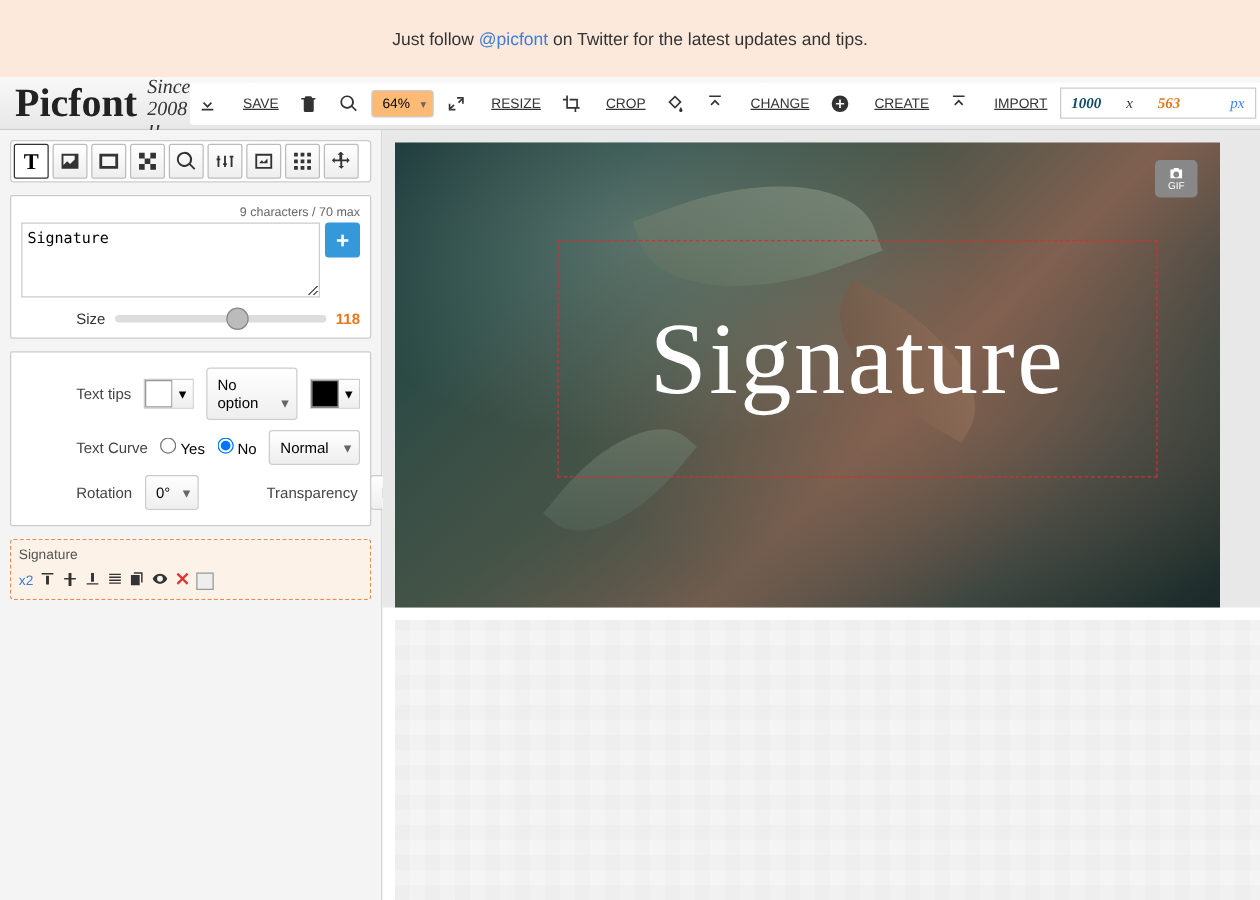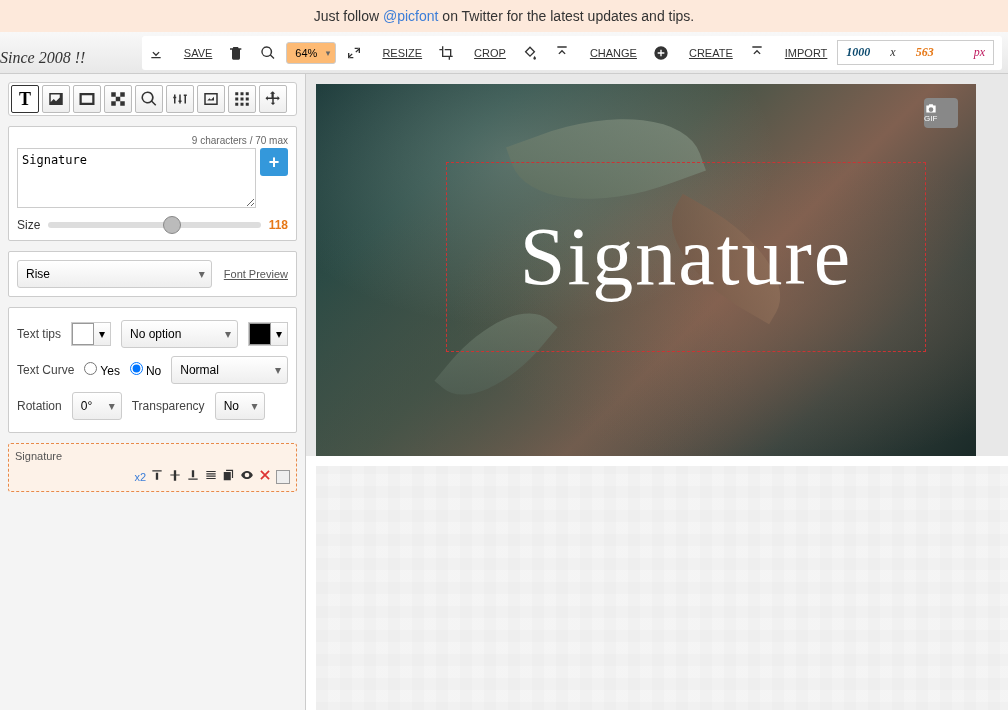--- a/index.html
+++ b/index.html
@@ -1,34 +1,34 @@
 <!DOCTYPE html>
 <html><head>
 <meta charset="utf-8">
 <style>
 * { box-sizing: border-box; margin: 0; padding: 0; }
 body { font-family: Arial, sans-serif; font-size: 12px; background: #fff; width: 1008px; height: 720px; overflow: hidden; }
 
-.top-banner { background: #fde9db; padding: 8px; text-align: center; color: #333; font-size: 14px; }
+.top-banner { background: #fde9db; padding: 23px; text-align: center; color: #333; font-size: 14px; }
 .top-banner a { color: #3b7dd8; text-decoration: none; }
 
 .header-bar { display: flex; align-items: center; background: linear-gradient(#f8f8f8, #e8e8e8); border-bottom: 1px solid #ccc; height: 42px; }
 .logo { font-family: 'Brush Script MT', cursive; font-size: 32px; font-weight: bold; padding: 0 8px 0 12px; color: #222; }
 .tagline { font-family: 'Times New Roman', serif; font-style: italic; font-size: 16px; color: #333; padding-top: 10px; }
 .toolbar { margin-left: auto; display: flex; align-items: center; gap: 4px; padding-right: 8px; background: #fff; height: 34px; border-radius: 3px; margin-right: 6px; }
 .toolbar > * { display: flex; align-items: center; gap: 20px; padding: 4px 6px; cursor: pointer; }
 .toolbar .label { text-decoration: underline; color: #333; font-size: 11px; }
 .toolbar .icon { width: 16px; height: 16px; fill: #333; }
 .zoom-select { background: #fdba74; border: 1px solid #ccc; padding: 4px 18px 4px 8px; border-radius: 3px; position: relative; font-size: 11px; }
 .zoom-select::after { content: '▾'; position: absolute; right: 5px; font-size: 9px; color: #666; }
 .dimensions { background: #fff; border: 1px solid #ccc; padding: 4px 8px; font-style: italic; font-family: 'Times New Roman', serif; }
 .dimensions .w { color: #0c4a6e; font-weight: bold; }
 .dimensions .x { color: #333; }
 .dimensions .h { color: #e67817; font-weight: bold; }
-.dimensions .px { color: #be185d; }
+.dimensions .px { color: #3b82f6; }
 
 .main { display: flex; height: calc(100% - 42px - 42px); }
 .sidebar { width: 306px; background: #f4f4f4; border-right: 1px solid #ccc; padding: 8px; display: flex; flex-direction: column; gap: 10px; }
 
 .tool-tabs { display: flex; gap: 3px; background: #fff; border: 1px solid #ccc; border-radius: 3px; padding: 2px; }
 .tool-tab { width: 28px; height: 28px; border: 1px solid #bbb; border-radius: 2px; display: flex; align-items: center; justify-content: center; background: linear-gradient(#fff,#eee); cursor: pointer; }
 .tool-tab.active { background: #fff; border-color: #333; }
 .tool-tab svg { width: 18px; height: 18px; fill: #333; }
 .tool-tab .t { font-family: 'Times New Roman', serif; font-weight: bold; font-size: 18px; }
 
@@ -47,54 +47,55 @@
 .select { background: linear-gradient(#fff,#eee); border: 1px solid #ccc; padding: 6px 22px 6px 8px; border-radius: 3px; position: relative; cursor: pointer; font-size: 12px; }
 .select::after { content: '▾'; position: absolute; right: 6px; color: #666; }
 .font-preview-link { color: #555; text-decoration: underline; cursor: pointer; font-size: 11px; }
 
 .color-row, .curve-row, .rot-row { display: flex; align-items: center; gap: 10px; padding: 4px 0; }
 .color-swatch { width: 20px; height: 20px; border: 1px solid #999; background: #fff; }
 .color-swatch.black { background: #000; }
 .color-select { display: flex; border: 1px solid #ccc; }
 .color-select .sw { width: 22px; height: 22px; }
 .color-select .dd { width: 16px; display: flex; align-items: center; justify-content: center; background: linear-gradient(#fff,#eee); }
-.label-text { color: #444; }
+.label-text { color: #444; margin-left: 44px; }
 input[type=radio] { margin: 0 3px 0 0; }
 
 .layer-panel { border: 1px dashed #e88a4a; background: #fdf2e8; border-radius: 3px; padding: 6px; }
 .layer-panel .layer-name { color: #555; font-size: 11px; margin-bottom: 6px; }
-.layer-actions { display: flex; gap: 4px; align-items: center; justify-content: flex-end; }
+.layer-actions { display: flex; gap: 4px; align-items: center; }
 .layer-actions .la { cursor: pointer; color: #333; }
 .layer-actions .x2 { color: #3b7dd8; font-size: 11px; }
 .layer-actions svg { width: 14px; height: 14px; fill: #333; }
 .layer-actions .del svg { fill: #d33; }
 .layer-actions .checkbox { width: 14px; height: 14px; border: 1px solid #999; background: #eee; }
 
 .canvas-area { flex: 1; background: #fff; position: relative; overflow: hidden; }
 .canvas-inner { position: absolute; left: 0; top: 0; right: 0; background: #e8e8e8; }
 .image-canvas { width: 660px; height: 372px; background: linear-gradient(135deg, #1a3838 0%, #2a4a45 20%, #4a5548 40%, #806050 60%, #3a4540 80%, #1a2a28 100%); margin-left: 10px; margin-top: 10px; position: relative; overflow: hidden; }
 .leaf-overlay { position: absolute; inset: 0; background: radial-gradient(ellipse at 30% 20%, rgba(180,200,190,0.3), transparent 40%), radial-gradient(ellipse at 70% 60%, rgba(140,100,80,0.4), transparent 50%), radial-gradient(ellipse at 20% 80%, rgba(60,80,70,0.5), transparent 40%); }
 .leaf1 { position: absolute; width: 180px; height: 90px; background: linear-gradient(45deg, #5a6a58, #8a9888); border-radius: 0 80% 0 80%; top: 30px; left: 200px; transform: rotate(-20deg); opacity: 0.7; }
 .leaf2 { position: absolute; width: 140px; height: 70px; background: linear-gradient(45deg, #6a5040, #9a7860); border-radius: 0 80% 0 80%; top: 140px; left: 340px; transform: rotate(30deg); opacity: 0.7; }
 .leaf3 { position: absolute; width: 120px; height: 60px; background: linear-gradient(45deg, #4a5a50, #7a8a78); border-radius: 0 80% 0 80%; top: 240px; left: 120px; transform: rotate(-50deg); opacity: 0.6; }
 .text-overlay-box { position: absolute; left: 130px; top: 78px; width: 480px; height: 190px; border: 1px dashed #cc3333; display: flex; align-items: center; justify-content: center; }
 .signature-text { font-family: 'Brush Script MT', cursive; font-size: 82px; color: #fff; font-weight: 300; letter-spacing: 2px; }
-.gif-badge { position: absolute; top: 14px; right: 18px; width: 34px; height: 30px; background: #888; border-radius: 4px; display: flex; flex-direction: column; align-items: flex-start; justify-content: center; color: #fff; font-size: 8px; }
+.gif-badge { position: absolute; top: 14px; right: 18px; width: 34px; height: 30px; background: #888; border-radius: 4px; display: flex; flex-direction: column; align-items: center; justify-content: center; color: #fff; font-size: 8px; }
 .gif-badge svg { width: 14px; height: 10px; fill: #fff; }
 
 .grid-bg { position: absolute; left: 10px; top: 392px; right: 0; height: 320px; background-image: repeating-linear-gradient(0deg, #eee, #eee 12px, #f5f5f5 12px, #f5f5f5 24px), repeating-linear-gradient(90deg, #eee, #eee 12px, #f5f5f5 12px, #f5f5f5 24px); background-blend-mode: multiply; opacity: 0.5; }
 </style>
 </head>
 <body>
 
 <div class="top-banner">
   <span>Just follow </span><a href="#">@picfont</a><span> on Twitter for the latest updates and tips.</span>
 </div>
 
 <div class="header-bar">
+  <div class="logo">Picfont</div>
   <div class="tagline">Since 2008 !!</div>
   <div class="toolbar">
     <div>
       <svg class="icon" viewBox="0 0 24 24">
           <path d="M12 2v12l-4-4-1.4 1.4L12 17l5.4-5.6L16 10l-4 4V2h-0zm-7 16h14v2H5z"></path>
         </svg>
       <span class="label">SAVE</span>
     </div>
     <div>
       <svg class="icon" viewBox="0 0 24 24">
@@ -206,24 +207,20 @@
         <textarea class="text-input" style="">Signature</textarea>
         <button class="add-btn">+</button>
       </div>
       <div class="size-row">
         <label class="label-text">Size</label>
         <input type="range" class="slider" min="1" max="200" value="118" style="">
         <span class="size-val">118</span>
       </div>
     </div>
 
-    <div class="panel font-row">
-      <div class="select" style="flex:1">Rise</div>
-      <span class="font-preview-link">Font Preview</span>
-    </div>
 
     <div class="panel">
       <div class="color-row">
         <span class="label-text">Text tips</span>
         <div class="color-select">
             <div class="sw color-swatch"></div>
             <div class="dd">▾</div>
           </div>
         <div class="select" style="flex:1">No option</div>
         <div class="color-select">

